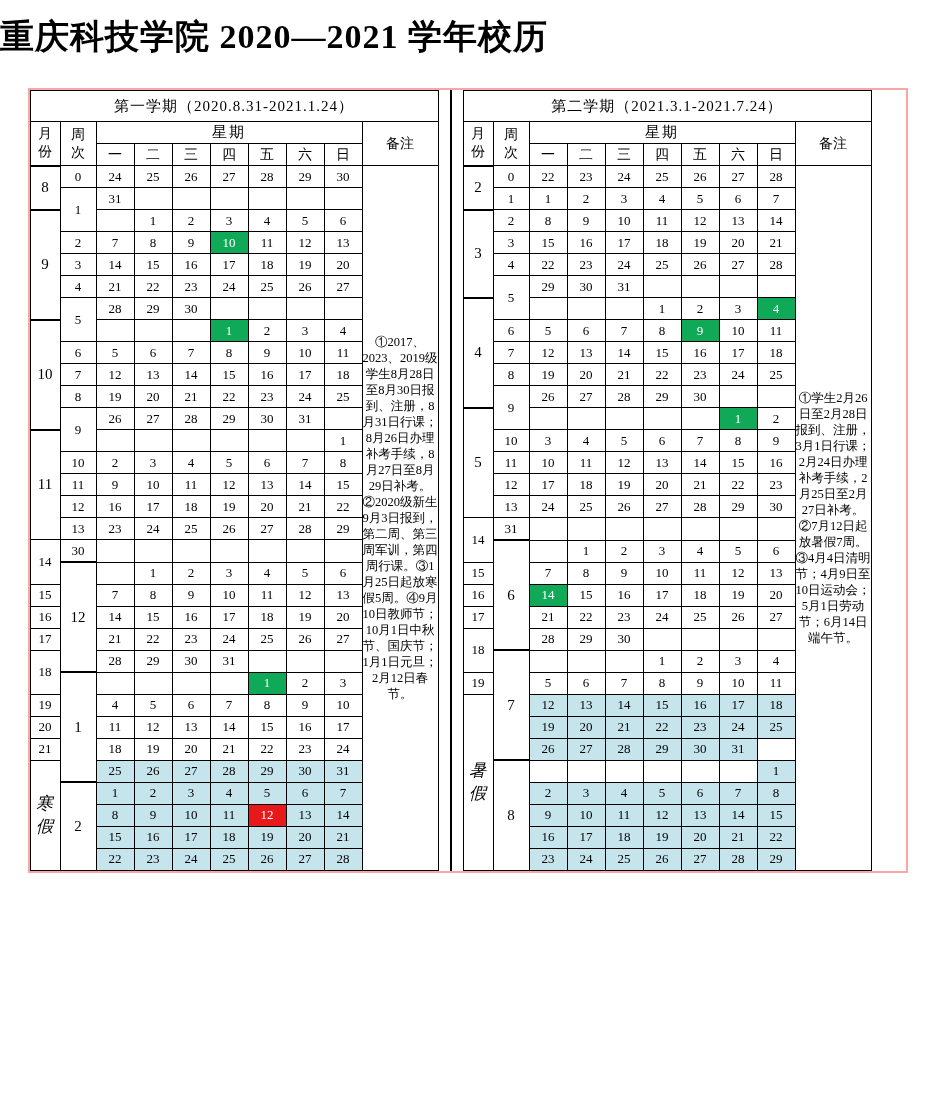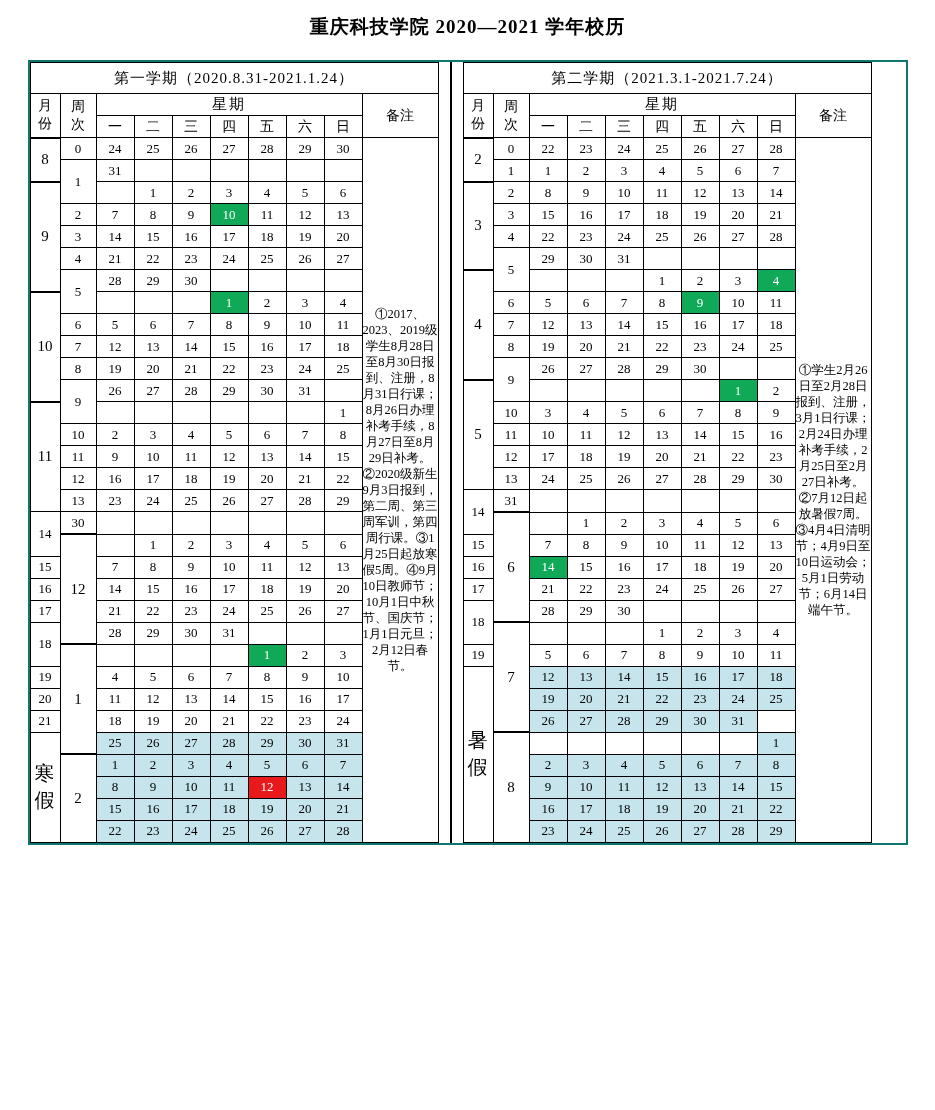--- a/index.html
+++ b/index.html
@@ -7,33 +7,33 @@
     padding: 0;
     background: #ffffff;
   }
   body {
     width: 935px;
     height: 1110px;
     font-family: "Liberation Serif", "DejaVu Serif", serif;
     color: #000;
   }
   #title {
-    text-align: center;
-    font-size: 19px;
+    text-align: left;
+    font-size: 34px;
     font-weight: bold;
     letter-spacing: 1px;
     padding-top: 14px;
     padding-bottom: 12px;
     font-family: "Liberation Serif", "DejaVu Serif", serif;
   }
   .cal-wrap {
     width: 880px;
-    margin: 8px auto;
+    margin: 16px auto;
     display: flex;
-    border: 2px solid #0f766e;
+    border: 2px solid #fca5a5;
     box-sizing: border-box;
     gap: 11px;
   }
   table.term {
     border-collapse: collapse;
     table-layout: fixed;
     font-size: 13px;
   }
   table.term td, table.term th {
     border: 1px solid #000;
@@ -84,22 +84,23 @@
   .red {
     background: #e8191b;
     color: #ffffff;
     font-weight: bold;
   }
   .blue {
     background: #c5e4ec;
   }
   .vac {
     font-weight: bold;
-    font-size: 20px;
+    font-size: 17px;
     letter-spacing: 1px;
+    font-style: italic;
   }
   .sep { width: 2px; background: #000; }
 </style>
 </head>
 <body>
 
 <div id="title">重庆科技学院 2020—2021 学年校历</div>
 
 <div class="cal-wrap">
   <div id="term-0">

